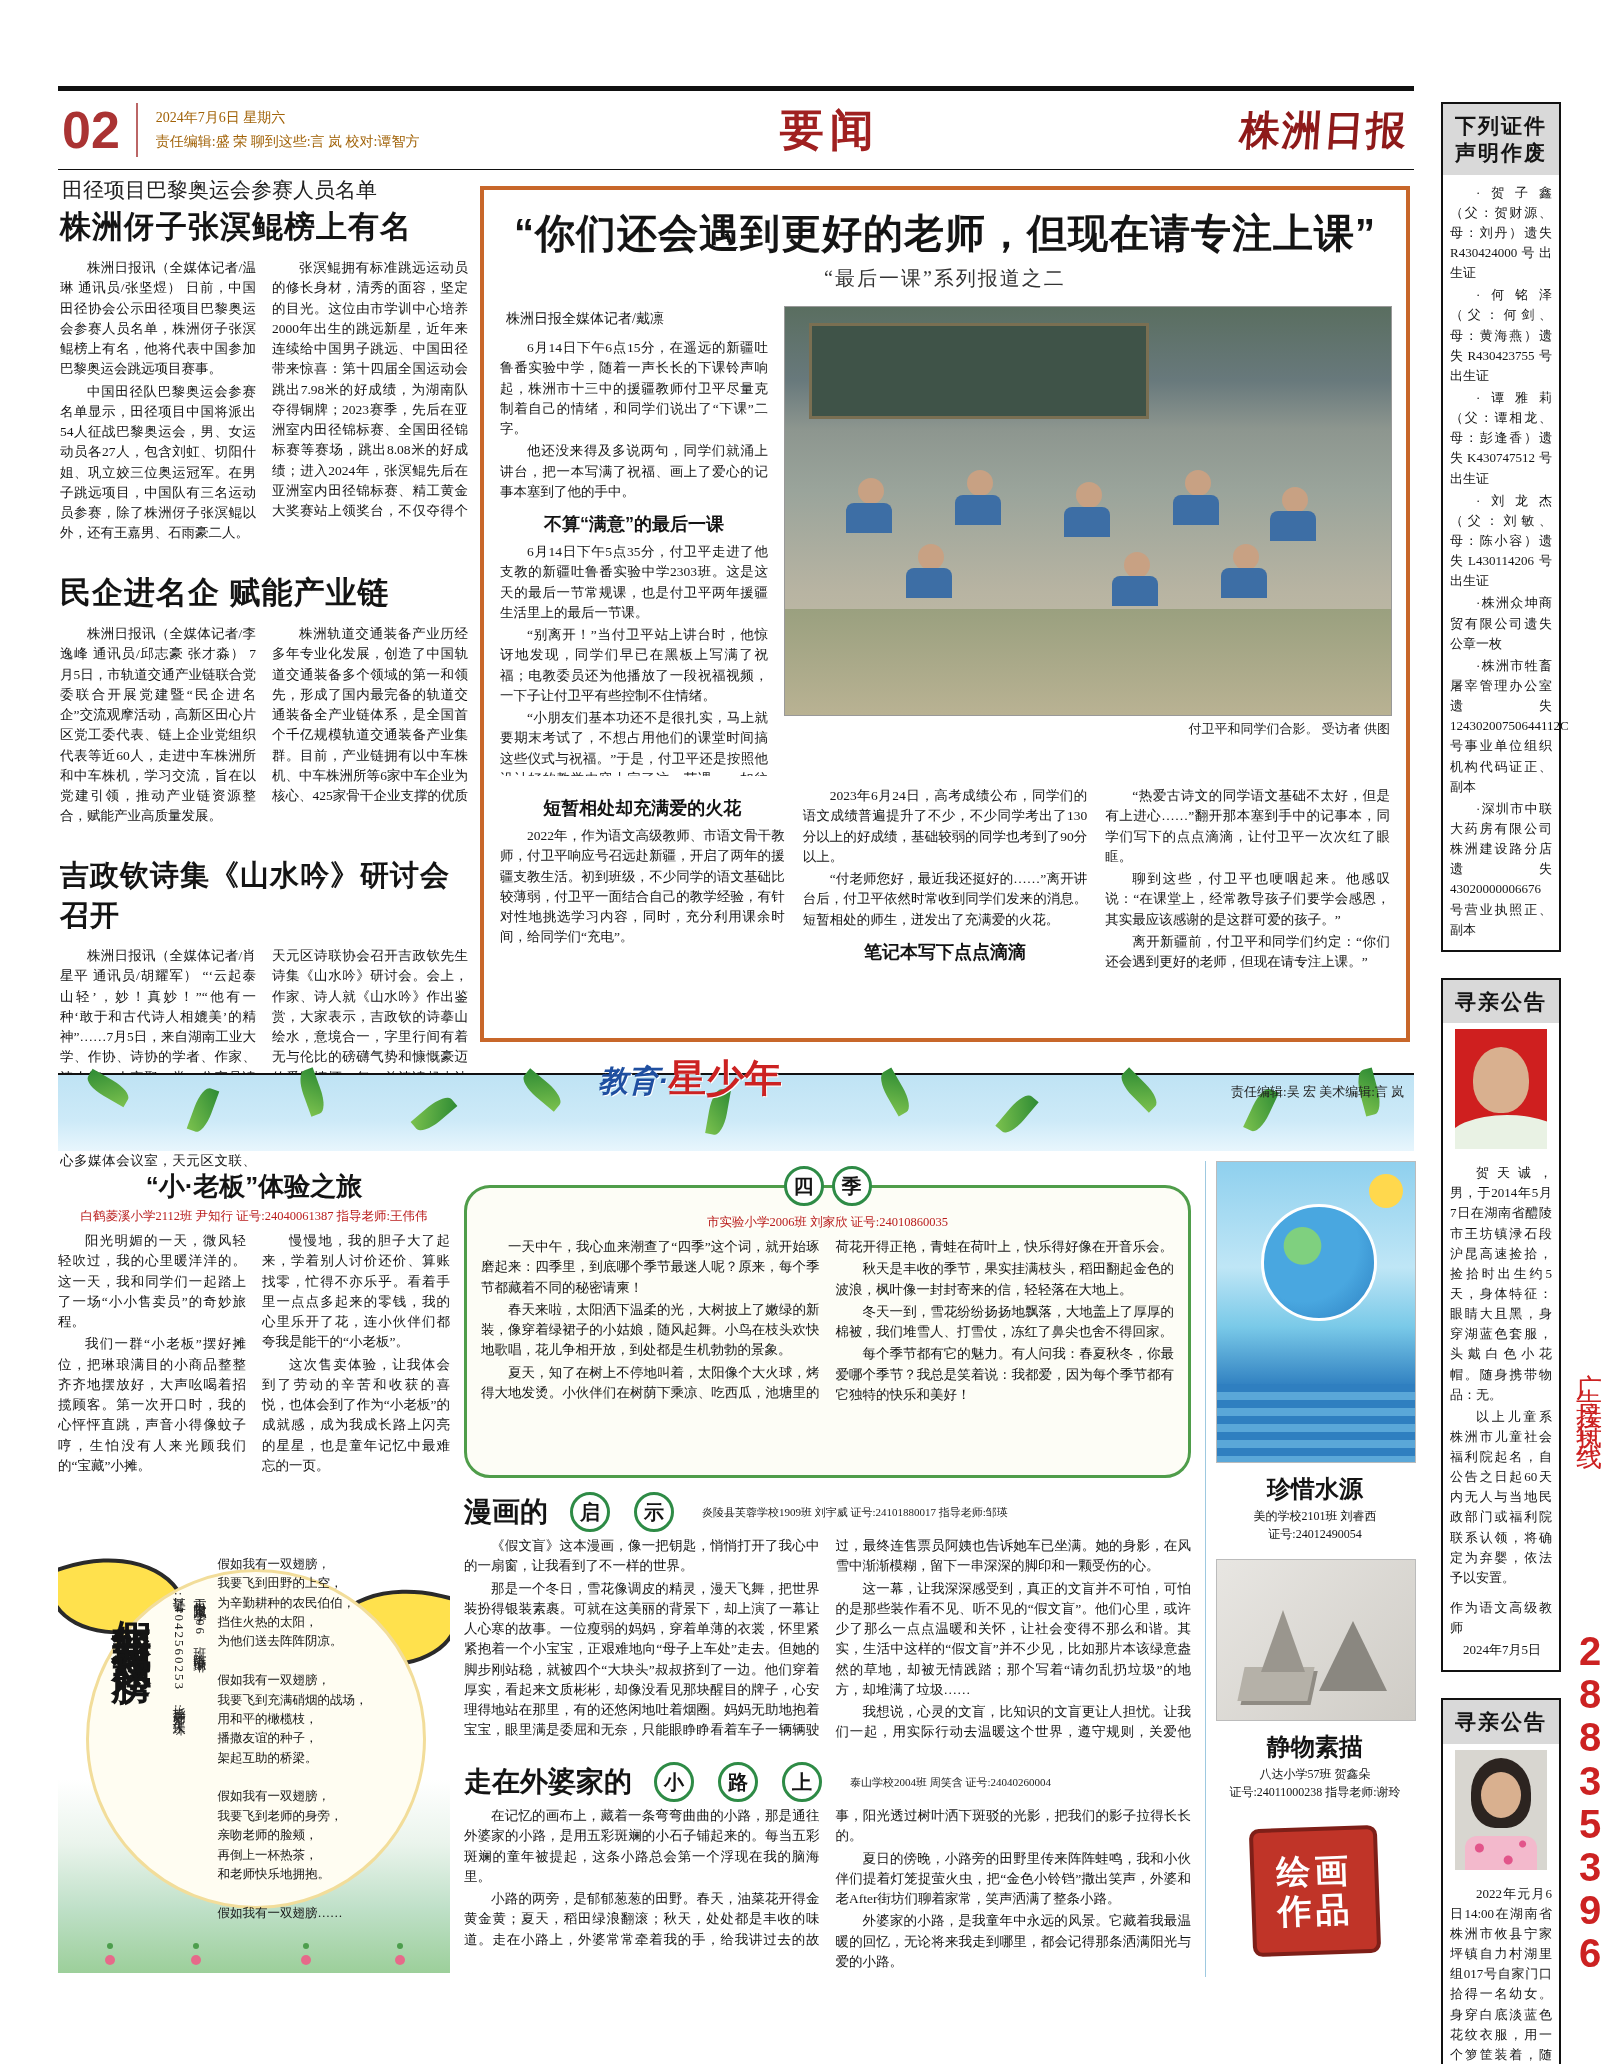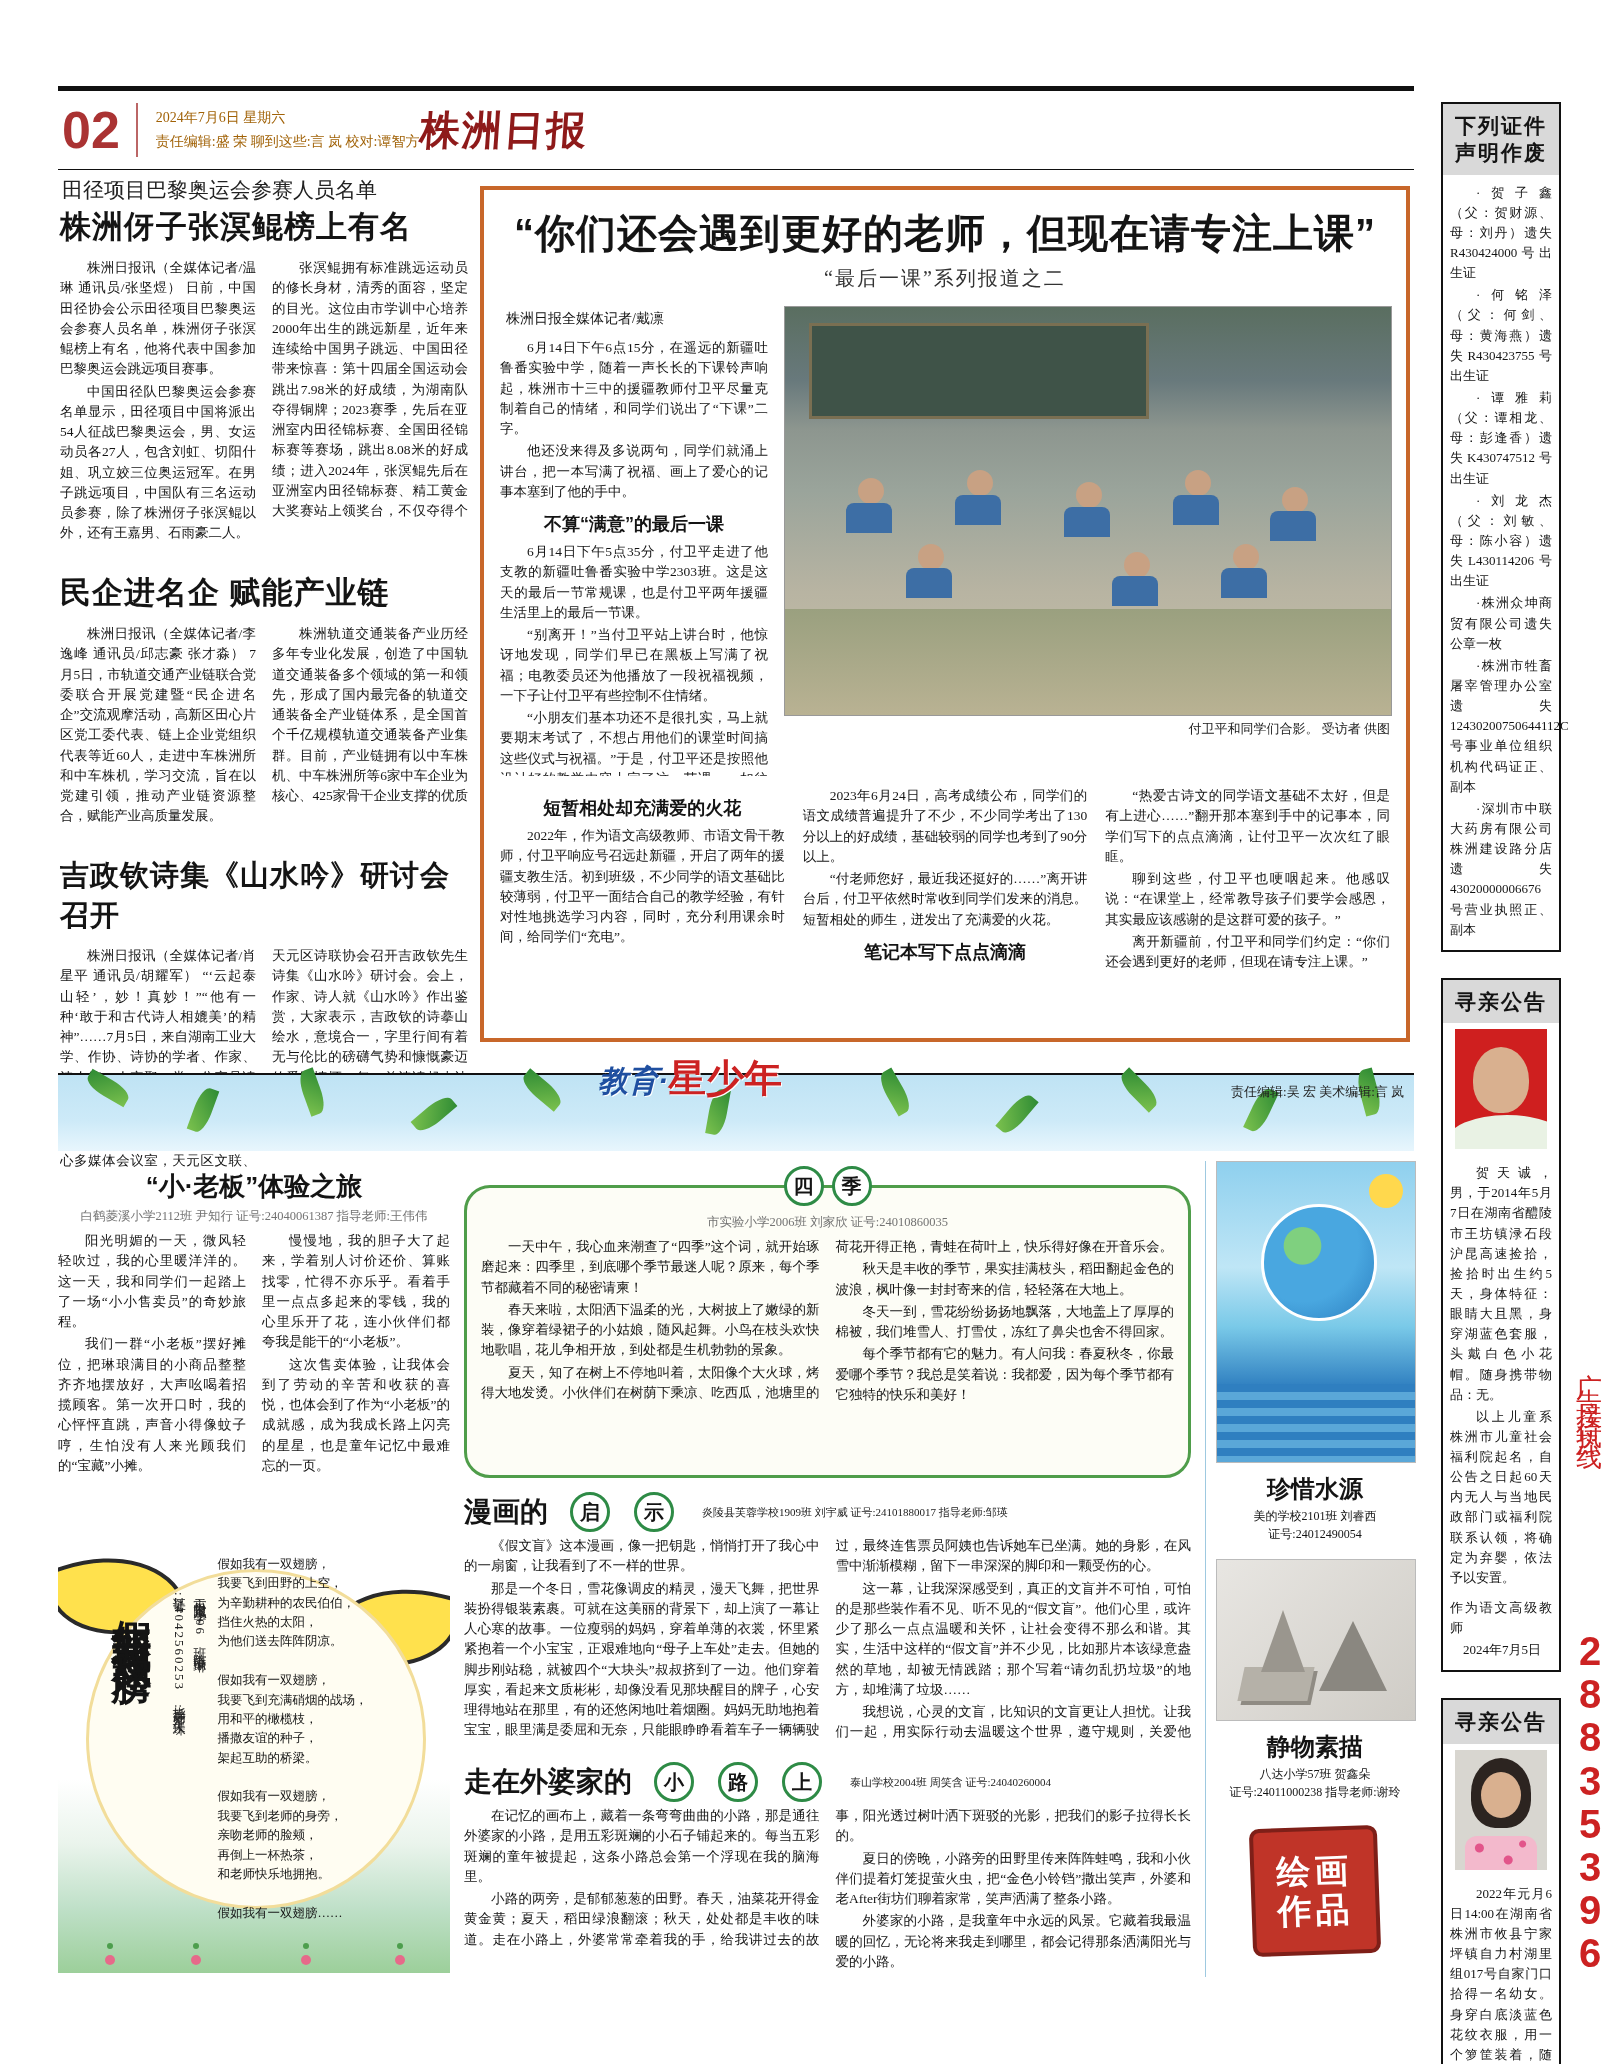--- a/index.html
+++ b/index.html
@@ -74,21 +74,21 @@
   .leaf{position:absolute;width:46px;height:18px;background:linear-gradient(135deg,#2e8b34,#7cc24e);border-radius:0 50% 0 50%;}
   .edu-logo{position:absolute;left:540px;top:-22px;font-family:"Liberation Sans",sans-serif;font-weight:bold;}
   .edu-logo .b{font-size:30px;color:#1f4fa0;font-style:italic;text-shadow:1px 1px 0 #fff;}
   .edu-logo .r{font-size:38px;color:#c22;text-shadow:1px 1px 0 #fff;}
   .edu-credits{position:absolute;right:10px;top:8px;font-size:13px;color:#222;}
   .edu-grid{display:flex;gap:14px;margin-top:10px;height:816px;}
   .edu-left{width:392px;}
   .edu-mid{flex:1;min-width:0;}
   .edu-right{width:198px;border-left:1px solid #9ec9e0;padding-left:10px;}
   .stu-title{font-family:"Liberation Sans",sans-serif;font-weight:bold;font-size:26px;text-align:center;margin:8px 0 4px 0;}
-  .stu-byline{font-size:12.5px;text-align:center;margin-bottom:6px;color:#737373;}
+  .stu-byline{font-size:12.5px;text-align:center;margin-bottom:6px;color:#b91c1c;}
   .badge{display:inline-block;width:34px;height:34px;line-height:34px;border-radius:50%;
          border:3px solid #2e8b46;background:#fff;text-align:center;
          font-family:"Liberation Sans",sans-serif;font-weight:bold;font-size:20px;vertical-align:middle;margin:0 2px;}
   .seasons-box{border:3px solid #4f9d4a;border-radius:26px;background:#fdfdf6;padding:26px 14px 10px 14px;position:relative;margin-top:24px;}
   .seasons-badges{position:absolute;top:-22px;left:50%;transform:translateX(-50%);}
   .comic-head,.road-head{display:flex;align-items:center;gap:20px;margin:14px 0 4px 0;}
   .comic-title,.road-title{font-family:"Liberation Sans",sans-serif;font-weight:bold;font-size:28px;}
   .head-byline{font-size:11px;color:#222;margin-left:6px;}
   .art-ph{width:100%;border:1px solid #bbb;position:relative;overflow:hidden;}
   .art1{height:300px;background:linear-gradient(180deg,#8fd0ee 0%,#bfe6f6 35%,#79c9e8 55%,#2f7fc0 75%,#1f5e9e 100%);}
@@ -127,20 +127,21 @@
 <div class="page">
 
   <div class="hdr">
     <div class="hdr-inner">
       <div class="pagenum">02</div>
       <div class="hdr-div"></div>
       <div class="hdr-meta">
         <div>2024年7月6日  星期六</div>
         <div>责任编辑:盛 荣   聊到这些:言 岚   校对:谭智方</div>
       </div>
+      <div class="sect">要闻</div>
       <div class="masthead">株洲日报</div>
     </div>
   </div>
 
   <div class="leftcol">
     <div class="art">
       <div class="kicker">田径项目巴黎奥运会参赛人员名单</div>
       <div class="a-title">株洲伢子张溟鲲榜上有名</div>
       <div class="body cols2" style="height:300px;overflow:hidden;">
           <p>株洲日报讯（全媒体记者/温琳 通讯员/张坚煜） 日前，中国田径协会公示田径项目巴黎奥运会参赛人员名单，株洲伢子张溟鲲榜上有名，他将代表中国参加巴黎奥运会跳远项目赛事。</p>

